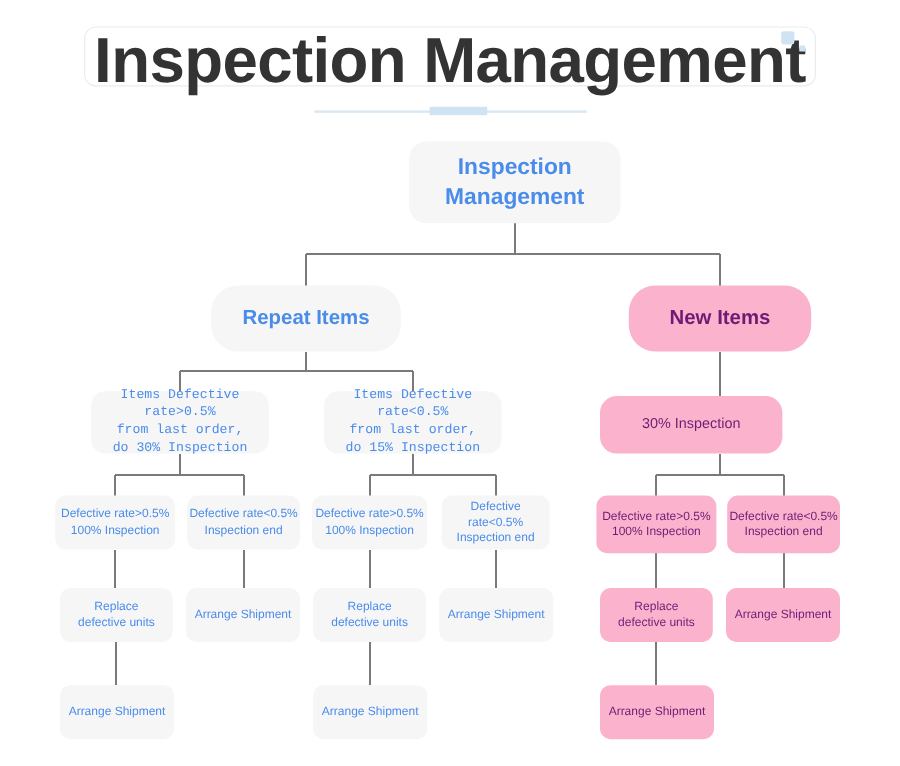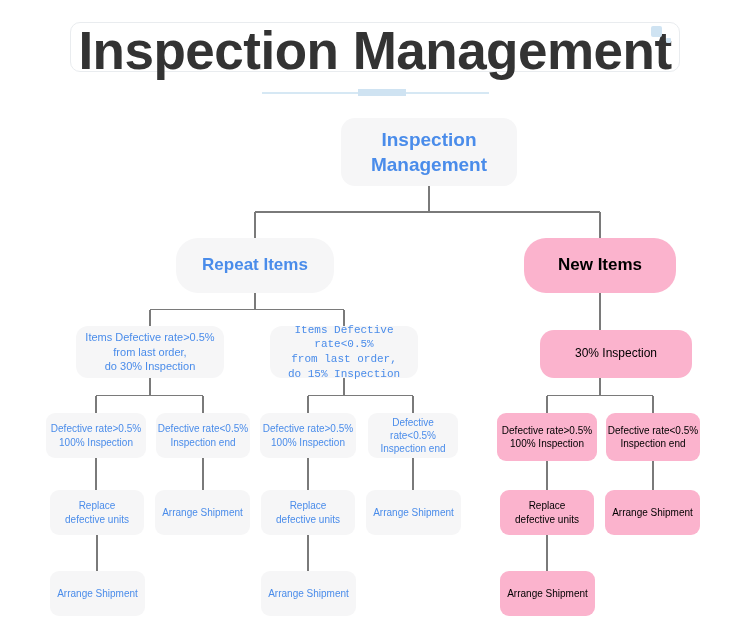--- a/index.html
+++ b/index.html
@@ -104,21 +104,21 @@
     line-height: 1.32;
     white-space: pre-line;
     z-index: 2;
   }
   .node.blue {
     background: #f6f6f7;
     color: #4a8cea;
   }
   .node.pink {
     background: #fbb3cd;
-    color: #000000;
+    color: #701a75;
   }
   .node.root {
     font-size: 19px;
     font-weight: bold;
     border-radius: 14px;
   }
   .node.lvl2 {
     font-size: 17px;
     font-weight: bold;
     border-radius: 22px;
@@ -178,27 +178,27 @@
       <line x1="547" y1="461" x2="547" y2="490" stroke="#7a7a7a" stroke-width="1.6" shape-rendering="crispEdges"></line>
       <line x1="653" y1="461" x2="653" y2="490" stroke="#7a7a7a" stroke-width="1.6" shape-rendering="crispEdges"></line>
       <line x1="97" y1="535" x2="97" y2="571" stroke="#7a7a7a" stroke-width="1.6" shape-rendering="crispEdges"></line>
       <line x1="308" y1="535" x2="308" y2="571" stroke="#7a7a7a" stroke-width="1.6" shape-rendering="crispEdges"></line>
       <line x1="547" y1="535" x2="547" y2="571" stroke="#7a7a7a" stroke-width="1.6" shape-rendering="crispEdges"></line>
     </svg>
 <div class="node blue root" style="left: 341px; top: 118px; width: 176px; height: 68px;">Inspection
 Management</div>
     <div class="node blue lvl2" style="left: 176px; top: 238px; width: 158px; height: 55px;">Repeat Items</div>
     <div class="node pink lvl2" style="left: 524px; top: 238px; width: 152px; height: 55px;">New Items</div>
-    <div class="node blue lvl3" style="left: 76px; top: 326px; width: 148px; height: 52px;">Items Defective rate&gt;0.5%
+    <div class="node blue lvl3" style="left: 76px; top: 326px; width: 148px; height: 52px; font-family: Liberation Mono, monospace;">Items Defective rate&gt;0.5%
 from last order,
 do 30% Inspection</div>
     <div class="node blue lvl3" style="left: 270px; top: 326px; width: 148px; height: 52px; font-family: Liberation Mono, monospace;">Items Defective rate&lt;0.5%
 from last order,
 do 15% Inspection</div>
-    <div class="node pink lvl3" style="left: 540px; top: 330px; width: 152px; height: 48px;">30% Inspection</div>
+    <div class="node pink lvl3" style="left: 500px; top: 330px; width: 152px; height: 48px;">30% Inspection</div>
     <div class="node blue small" style="left: 46px; top: 413px; width: 100px; height: 45px;">Defective rate&gt;0.5%
 100% Inspection</div>
     <div class="node blue small" style="left: 156px; top: 413px; width: 94px; height: 45px;">Defective rate&lt;0.5%
 Inspection end</div>
     <div class="node blue small" style="left: 260px; top: 413px; width: 96px; height: 45px;">Defective rate&gt;0.5%
 100% Inspection</div>
     <div class="node blue small" style="left: 368px; top: 413px; width: 90px; height: 45px;">Defective rate&lt;0.5%
 Inspection end</div>
     <div class="node pink small" style="left: 497px; top: 413px; width: 100px; height: 48px;">Defective rate&gt;0.5%
 100% Inspection</div>

